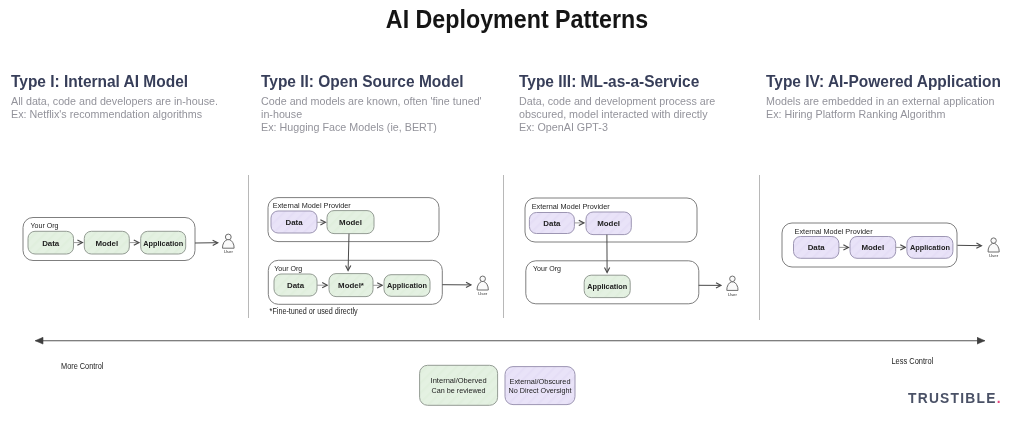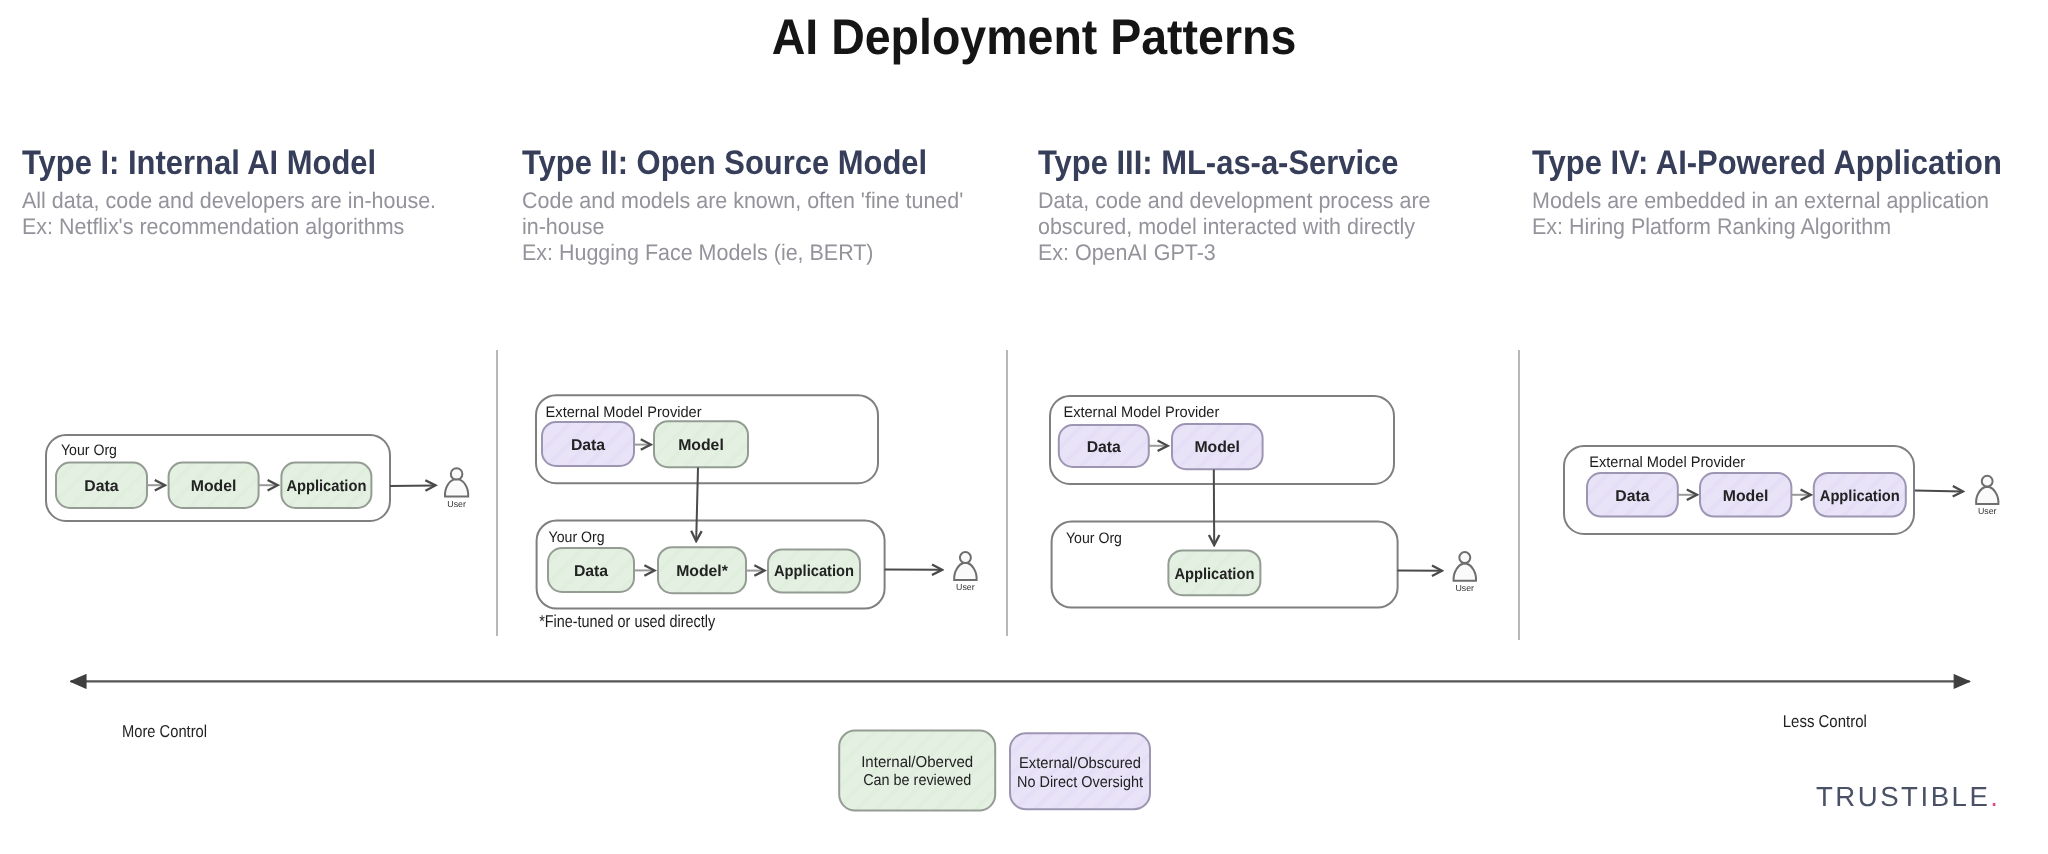--- a/index.html
+++ b/index.html
@@ -5,21 +5,21 @@
 html,body{margin:0;padding:0;background:#fff;}
 #stage{position:relative;width:1024px;height:427px;background:#ffffff;overflow:hidden;
   font-family:"Liberation Sans",sans-serif;border-radius:29px;}
 .title{position:absolute;left:5px;top:5px;width:1024px;text-align:center;
   font-size:25px;font-weight:bold;color:#151515;}
 .title span{display:inline-block;transform:scaleX(0.93);transform-origin:center;}
 .colh{position:absolute;font-size:17px;font-weight:bold;color:#373e59;white-space:pre;
   transform:scaleX(0.91);transform-origin:left top;}
 .colp{position:absolute;font-size:11.3px;color:#93939b;line-height:13.1px;white-space:pre;
   transform:scaleX(0.95);transform-origin:left top;}
-.logo{position:absolute;left:908px;top:391px;font-size:13.8px;font-weight:normal;
+.logo{position:absolute;left:908px;top:391px;font-size:13.8px;font-weight:bold;
   color:#4a5166;letter-spacing:1.25px;}
 .logo .dot{color:#e8457e;letter-spacing:0;}
 svg{position:absolute;left:0;top:0;}
 </style>
 </head>
 <body>
 <div id="stage">
   <div class="title"><span>AI Deployment Patterns</span></div>
 
   <div class="colh" style="left:10.5px;top:71.5px;">Type I: Internal AI Model</div>

